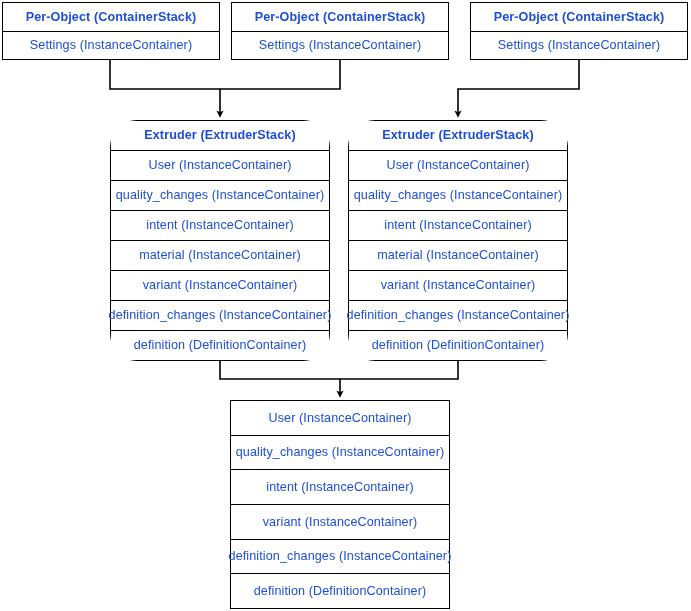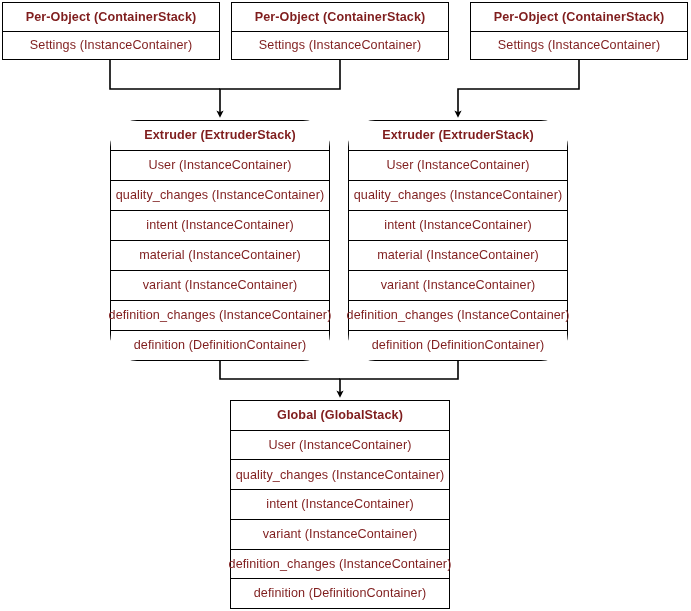--- a/index.html
+++ b/index.html
@@ -44,21 +44,21 @@
     flex-direction: column;
   }
 
   .stack-row {
     box-sizing: border-box;
     flex: 1 1 auto;
     display: flex;
     align-items: center;
     justify-content: center;
     text-align: center;
-    color: #7f1d1d;
+    color: #1d4ed8;
     font-size: 12.6px;
     line-height: 1.15;
     letter-spacing: 0.1px;
     padding: 0 4px;
     white-space: nowrap;
     background: #ffffff;
   }
 
   .stack-row.header {
     font-weight: bold;
@@ -149,21 +149,20 @@
     <div class="stack-row">User (InstanceContainer)</div>
     <div class="stack-row">quality_changes (InstanceContainer)</div>
     <div class="stack-row">intent (InstanceContainer)</div>
     <div class="stack-row">material (InstanceContainer)</div>
     <div class="stack-row">variant (InstanceContainer)</div>
     <div class="stack-row">definition_changes (InstanceContainer)</div>
     <div class="stack-row">definition (DefinitionContainer)</div>
   </div>
 
   <div class="stack-box" id="box-global">
-    <div class="stack-row header">Global (GlobalStack)</div>
     <div class="stack-row">User (InstanceContainer)</div>
     <div class="stack-row">quality_changes (InstanceContainer)</div>
     <div class="stack-row">intent (InstanceContainer)</div>
     <div class="stack-row">variant (InstanceContainer)</div>
     <div class="stack-row">definition_changes (InstanceContainer)</div>
     <div class="stack-row">definition (DefinitionContainer)</div>
   </div>
 
 </div>
 

